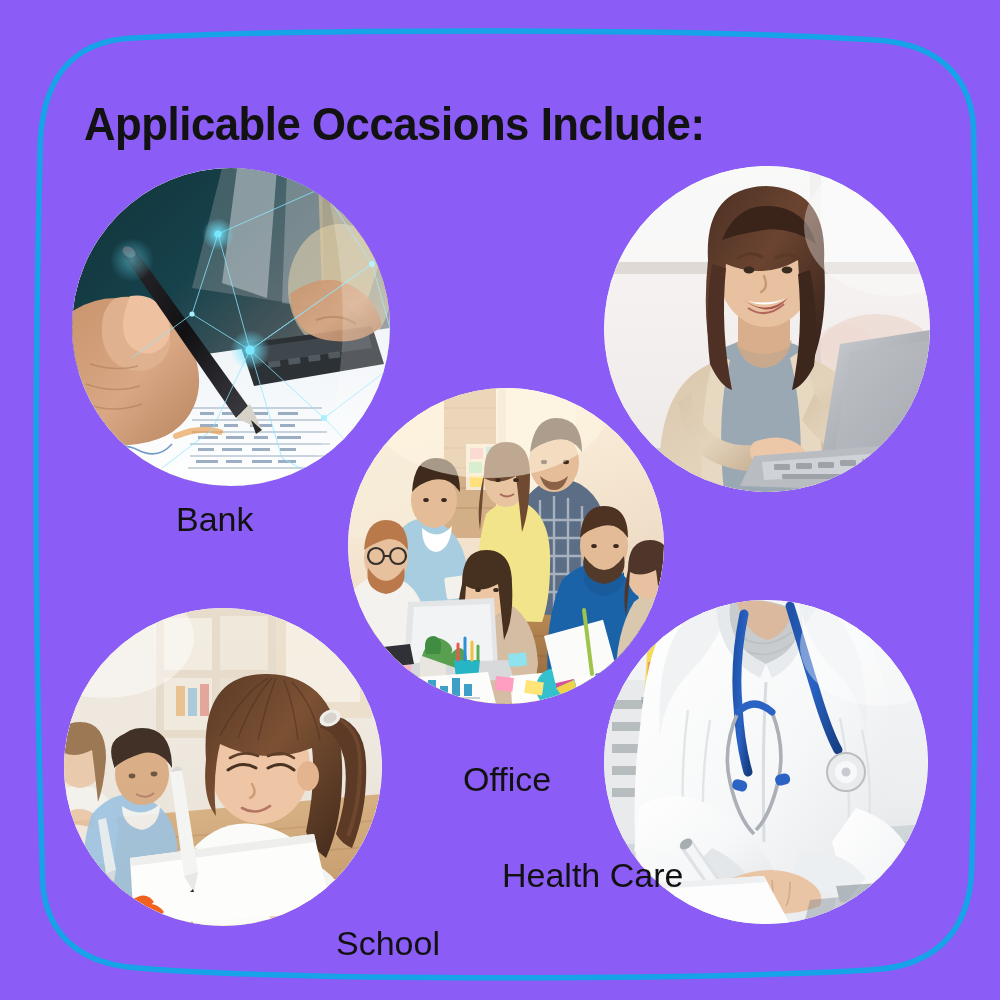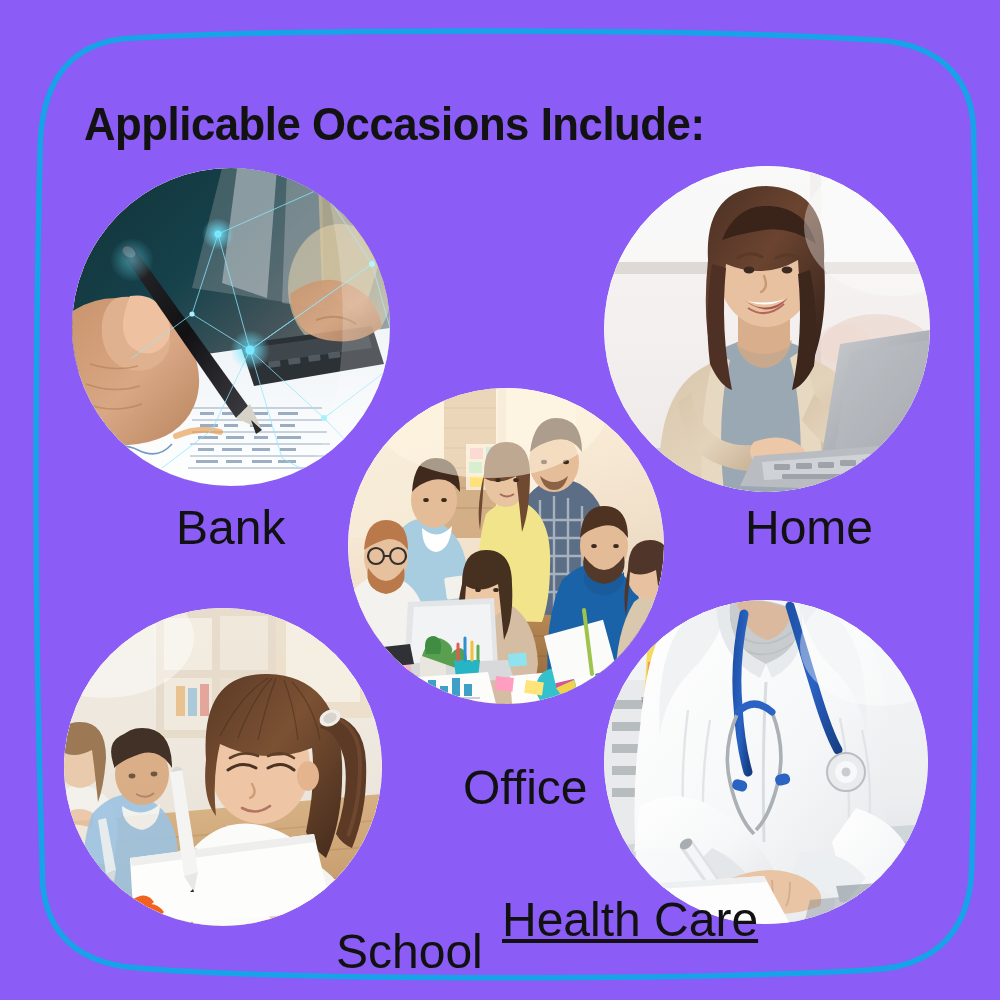--- a/index.html
+++ b/index.html
@@ -25,37 +25,37 @@
     border-radius:50%;
     overflow:hidden;
     background:#ffffff;
   }
   .circle svg{display:block;width:100%;height:100%;}
 
   .label{
     position:absolute;
     font-family:"Liberation Sans",sans-serif;
     font-weight:normal;
-    font-size:48px;
+    font-size:34px;
     color:#111;
     white-space:nowrap;
   }
 
   
   #c-bank   {left:72px;  top:168px; width:318px; height:318px;}
   #c-home   {left:604px; top:166px; width:326px; height:326px;}
   #c-office {left:348px; top:388px; width:316px; height:316px;}
   #c-school {left:64px;  top:608px; width:318px; height:318px;}
   #c-health {left:604px; top:600px; width:324px; height:324px;}
 
   #l-bank   {left:176px; top:500px;}
   #l-home   {left:745px; top:500px;}
   #l-office {left:463px; top:718px;margin-top:42px;}
   #l-school {left:336px; top:892px;margin-top:32px;}
-  #l-health {left:502px; top:892px;text-decoration:underline;}
+  #l-health {left:502px; top:856px;}
 </style>
 </head>
 <body>
 
 <div id="stage">
 
   <svg class="frame" viewBox="0 0 1000 1000" xmlns="http://www.w3.org/2000/svg">
     <path d="M 128 38
              C 300 28, 700 28, 872 40
              C 935 45, 968 80, 966 140
@@ -302,21 +302,20 @@
             <rect x="258" y="293" width="16" height="6" rx="1.4"></rect>
             <rect x="280" y="292" width="16" height="6" rx="1.4"></rect>
             <rect x="178" y="308" width="120" height="5" rx="1.4"></rect>
           </g>
         </g>
 
         <ellipse cx="290" cy="60" rx="90" ry="70" fill="#ffffff" opacity="0.35"></ellipse>
       </g>
     </svg>
   </div>
-  <div class="label" id="l-home">Home</div>
 
   <div class="circle" id="c-office">
     <svg viewBox="0 0 316 316" xmlns="http://www.w3.org/2000/svg">
       <defs>
         <linearGradient id="offBg" x1="0" y1="0" x2="0.3" y2="1">
           <stop offset="0%" stop-color="#fdf3e2"></stop>
           <stop offset="45%" stop-color="#f6e7d2"></stop>
           <stop offset="100%" stop-color="#e6d2b9"></stop>
         </linearGradient>
         <linearGradient id="tableW" x1="0" y1="0" x2="0" y2="1">

